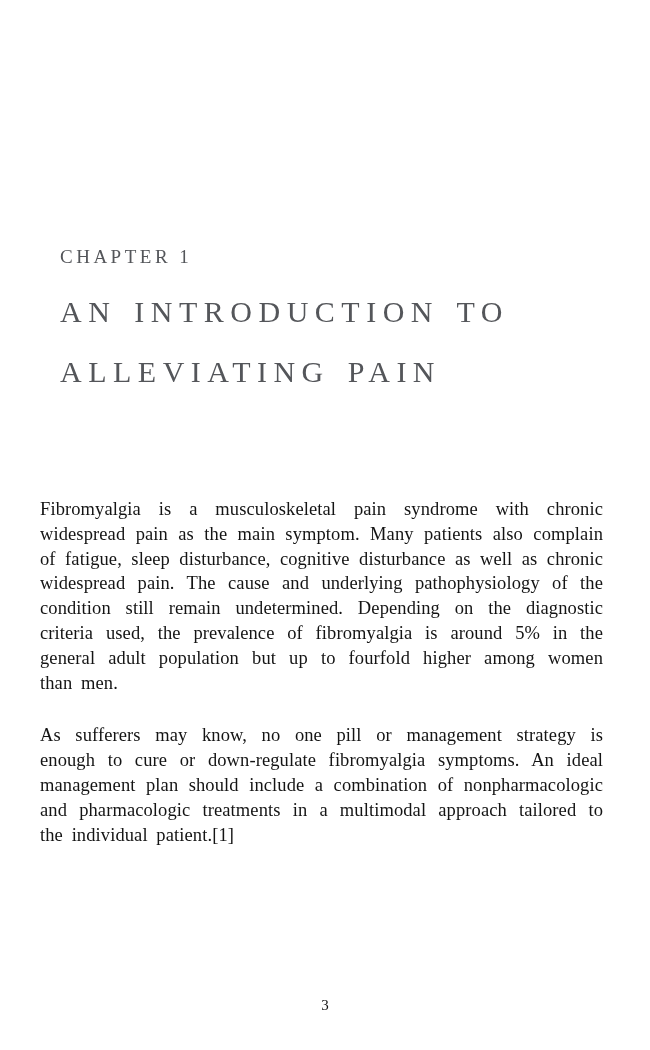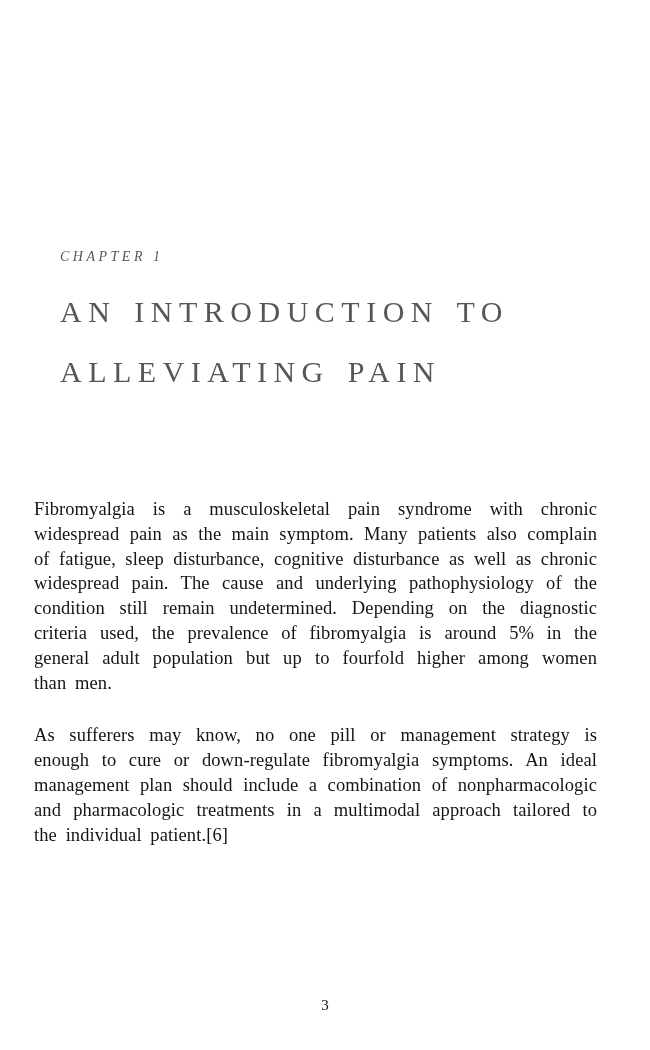--- a/index.html
+++ b/index.html
@@ -15,42 +15,41 @@
     font-family: "Liberation Serif", "DejaVu Serif", serif;
     overflow: hidden;
   }
   .chapter-header {
     position: absolute;
     left: 60px;
     top: 244px;
     width: 540px;
   }
   .eyebrow {
-    font-style: italic;
-    font-size: 14px;
+    font-size: 19px;
     line-height: 26px;
     letter-spacing: 3.5px;
     color: var(--heading, #54565a);
     margin: 0 0 12px 0;
     font-weight: 400;
   }
   .chapter-title {
     font-size: 30px;
     line-height: 60px;
     letter-spacing: 6.5px;
     word-spacing: 4px;
     font-weight: 400;
     color: var(--heading, #54565a);
     margin: 0;
     max-width: 520px;
     text-transform: uppercase;
   }
   .body-text {
     position: absolute;
-    left: 34px;
+    left: 40px;
     top: 497px;
     width: 563px;
   }
   .body-text p {
     margin: 0 0 28px 0;
     font-size: 18.5px;
     line-height: 24.8px;
     word-spacing: 4px;
     letter-spacing: 0.1px;
     text-align: justify;
@@ -73,20 +72,20 @@
 
 <div class="page">
 
   <header class="chapter-header">
     <div class="eyebrow">CHAPTER 1</div>
     <h1 class="chapter-title">AN INTRODUCTION TO ALLEVIATING PAIN</h1>
   </header>
 
   <main class="body-text">
     <p>Fibromyalgia is a musculoskeletal pain syndrome with chronic widespread pain as the main symptom. Many patients also complain of fatigue, sleep disturbance, cognitive disturbance as well as chronic widespread pain.  The cause and underlying pathophysiology of the condition still remain undetermined. Depending on the diagnostic criteria used, the prevalence of fibromyalgia is around 5% in the general adult population but up to fourfold higher among women than men.</p>
-    <p>As sufferers may know, no one pill or management strategy is enough to cure or down-regulate fibromyalgia symptoms. An ideal management plan should include a combination of nonpharmacologic and pharmacologic treatments in a multimodal approach tailored to the individual patient.[6]</p>
+    <p>As sufferers may know, no one pill or management strategy is enough to cure or down-regulate fibromyalgia symptoms. An ideal management plan should include a combination of nonpharmacologic and pharmacologic treatments in a multimodal approach tailored to the individual patient.[1]</p>
   </main>
 
   <footer class="page-footer">
     <span class="page-number">3</span>
   </footer>
 
 </div>
 
 </body></html>

